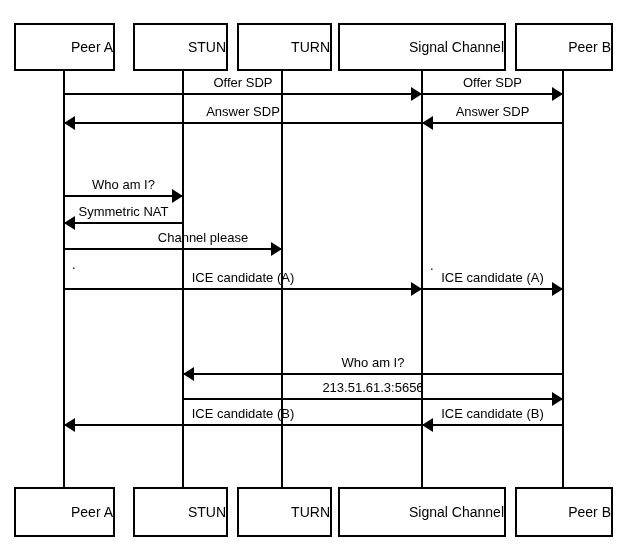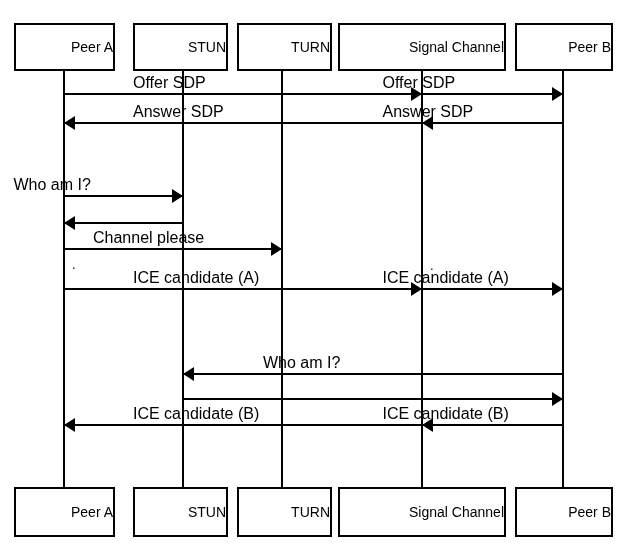--- a/index.html
+++ b/index.html
@@ -33,21 +33,22 @@
     background: #000000;
   }
   .msg-line {
     position: absolute;
     height: 1.5px;
     background: #000000;
   }
   .msg-label {
     position: absolute;
     width: 220px;
-    font-size: 16px;
+    text-align: center;
+    font-size: 13px;
     line-height: 15px;
     white-space: nowrap;
   }
   .arrowhead {
     position: absolute;
     width: 0;
     height: 0;
     border-top: 7px solid transparent;
     border-bottom: 7px solid transparent;
   }
@@ -108,34 +109,36 @@
     <div class="arrowhead left" style="top: 116px; left: 422px;"></div>
     <div class="msg-label" style="left: 382.5px; top: 104px;">Answer SDP</div>
     <div class="msg-line" style="left: 64px; width: 358px; top: 122px;"></div>
     <div class="arrowhead left" style="top: 116px; left: 64px;"></div>
     <div class="msg-label" style="left: 133px; top: 104px;">Answer SDP</div>
     <div class="msg-line" style="left: 64px; width: 119px; top: 195px;"></div>
     <div class="arrowhead right" style="top: 189px; left: 172px;"></div>
     <div class="msg-label" style="left: 13.5px; top: 177px;">Who am I?</div>
     <div class="msg-line" style="left: 64px; width: 119px; top: 222px;"></div>
     <div class="arrowhead left" style="top: 216px; left: 64px;"></div>
+    <div class="msg-label" style="left: 13.5px; top: 204px;">Symmetric NAT</div>
     <div class="msg-line" style="left: 64px; width: 218px; top: 248px;"></div>
     <div class="arrowhead right" style="top: 242px; left: 271px;"></div>
     <div class="msg-label" style="left: 63px; top: 230px; margin-left: 30px;">Channel please</div>
     <div class="msg-line" style="left: 64px; width: 358px; top: 288px;"></div>
     <div class="arrowhead right" style="top: 282px; left: 411px;"></div>
     <div class="msg-label" style="left: 133px; top: 270px;">ICE candidate (A)</div>
     <div class="msg-line" style="left: 422px; width: 141px; top: 288px;"></div>
     <div class="arrowhead right" style="top: 282px; left: 552px;"></div>
     <div class="msg-label" style="left: 382.5px; top: 270px;">ICE candidate (A)</div>
     <div class="msg-line" style="left: 183px; width: 380px; top: 373px;"></div>
     <div class="arrowhead left" style="top: 367px; left: 183px;"></div>
     <div class="msg-label" style="left: 263px; top: 355px;">Who am I?</div>
     <div class="msg-line" style="left: 183px; width: 380px; top: 398px;"></div>
     <div class="arrowhead right" style="top: 392px; left: 552px;"></div>
+    <div class="msg-label" style="left: 263px; top: 380px;">213.51.61.3:5656</div>
     <div class="msg-line" style="left: 422px; width: 141px; top: 424px;"></div>
     <div class="arrowhead left" style="top: 418px; left: 422px;"></div>
     <div class="msg-label" style="left: 382.5px; top: 406px;">ICE candidate (B)</div>
     <div class="msg-line" style="left: 64px; width: 358px; top: 424px;"></div>
     <div class="arrowhead left" style="top: 418px; left: 64px;"></div>
     <div class="msg-label" style="left: 133px; top: 406px;">ICE candidate (B)</div>
     <div class="artifact-dot" style="left: 72px; top: 262px;">.</div>
     <div class="artifact-dot" style="left: 430px; top: 263px;">.</div>
   </div>
 

